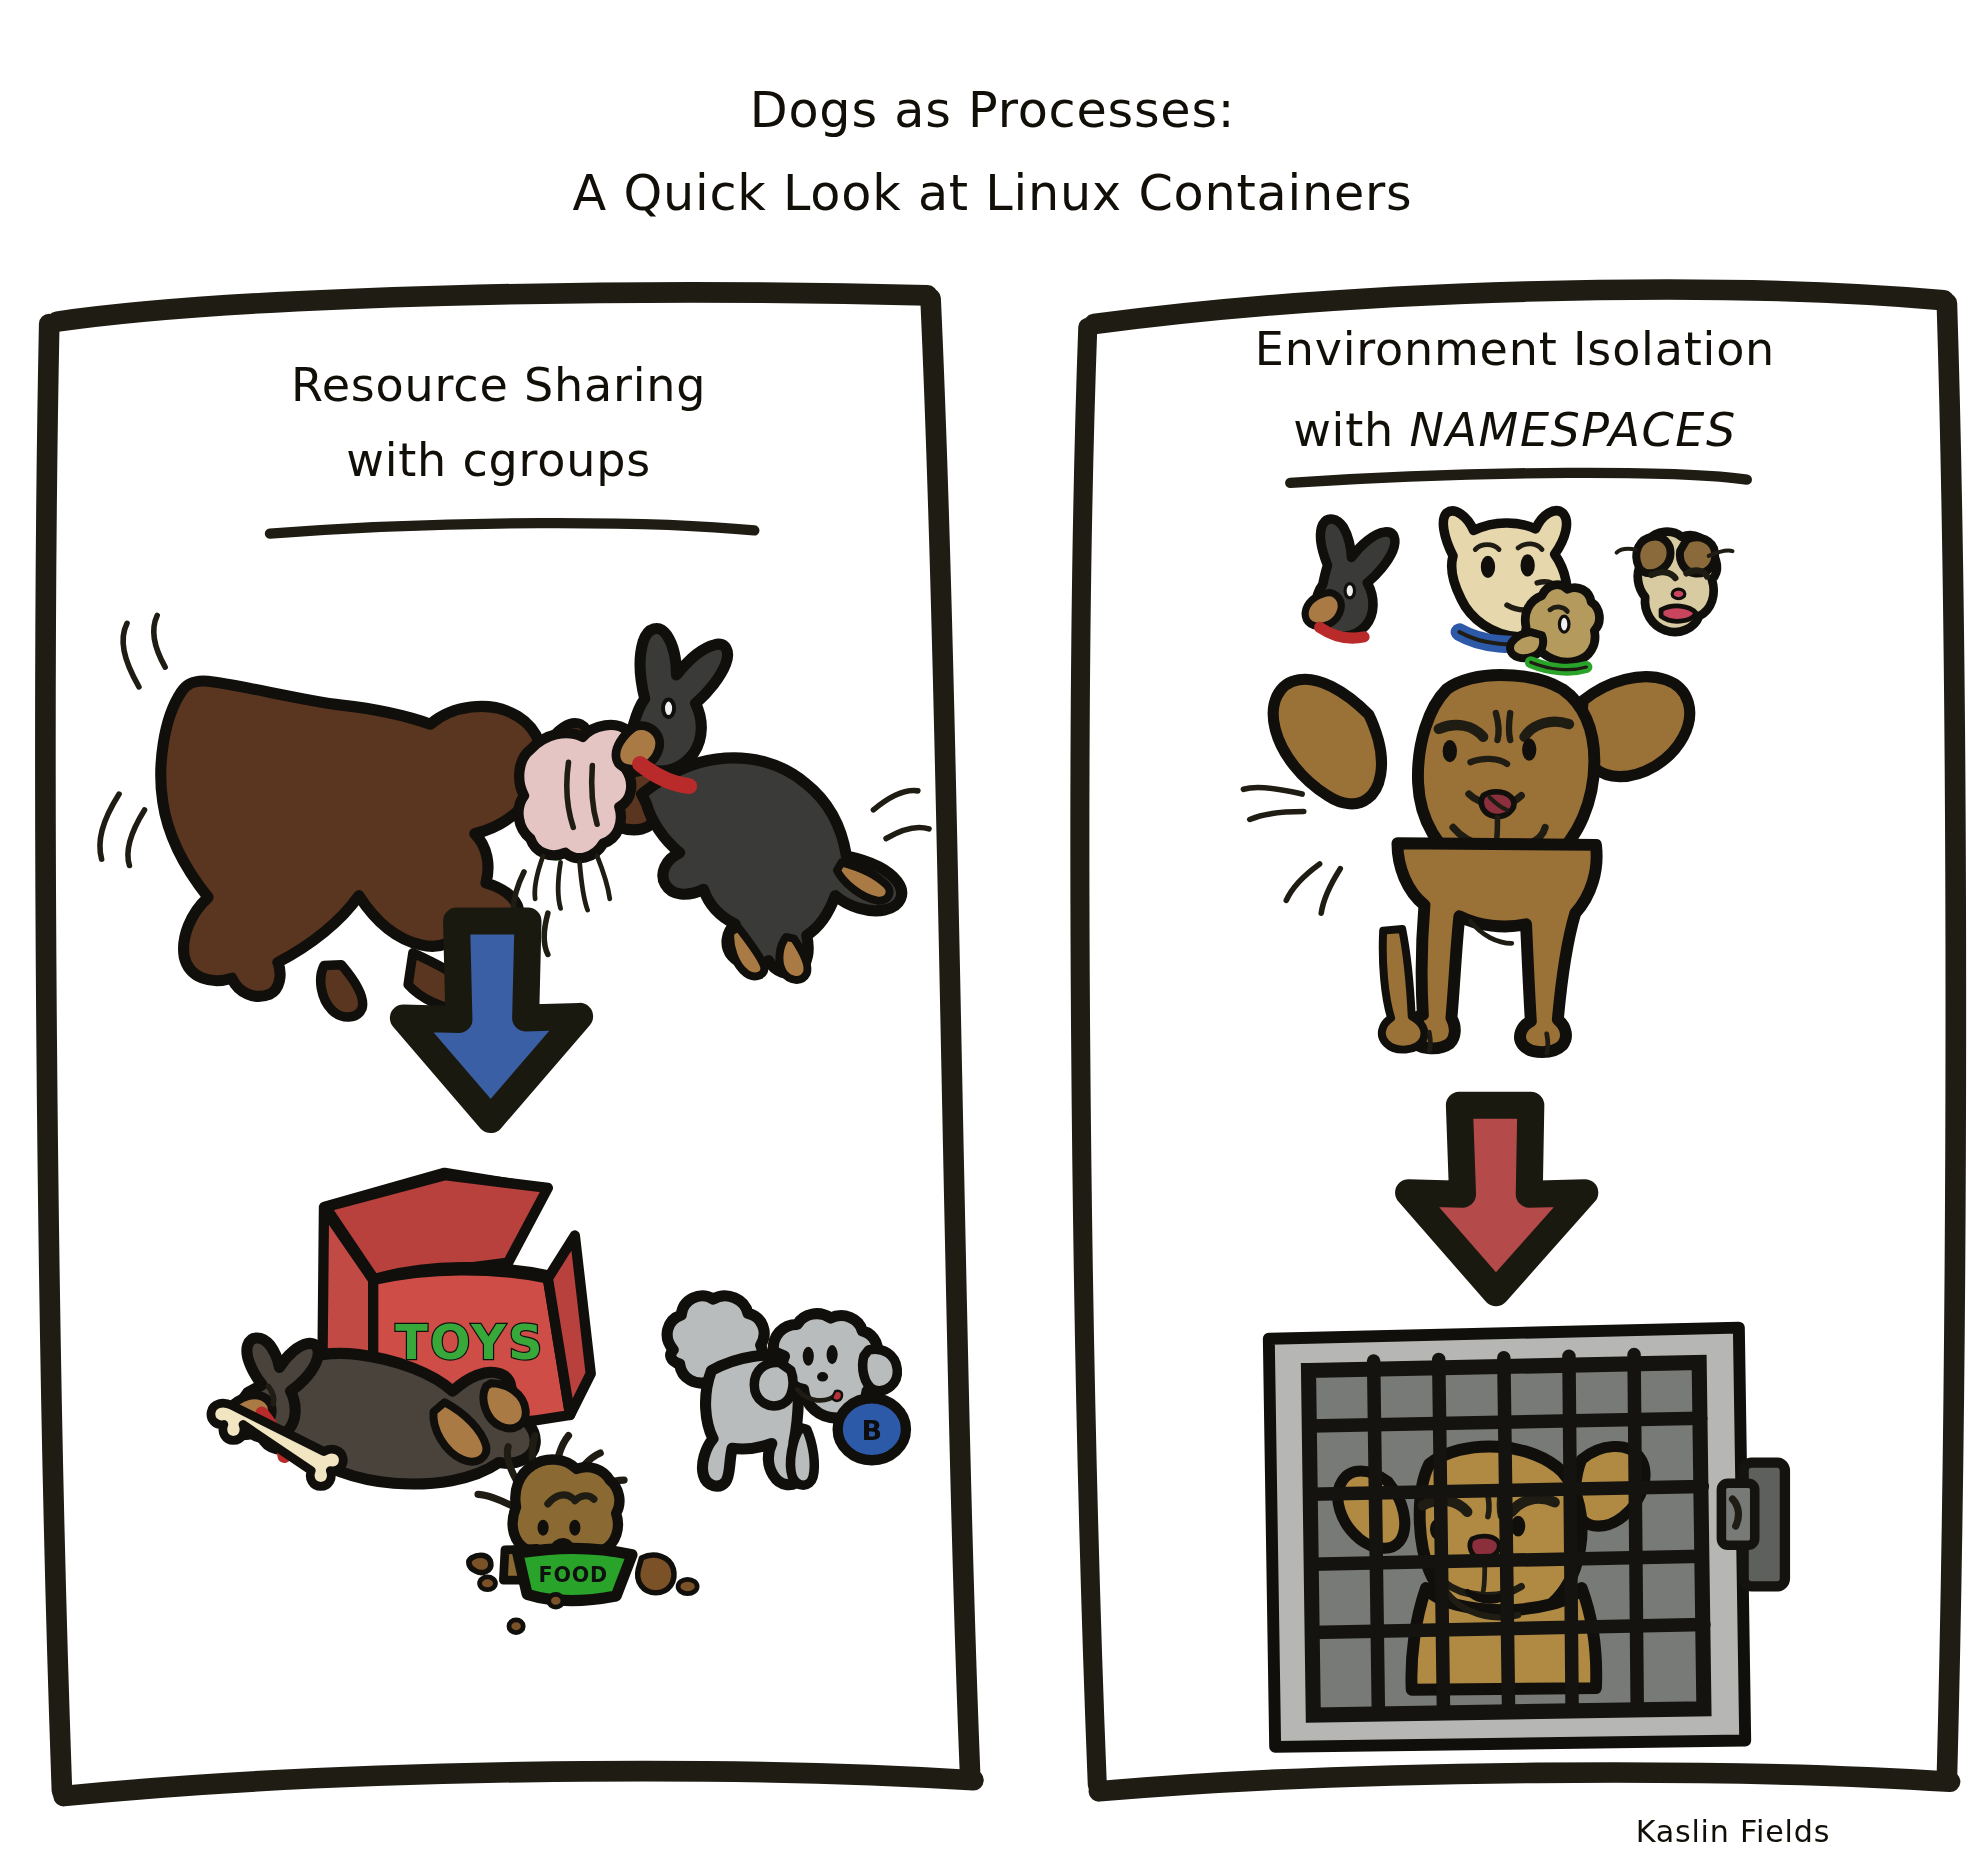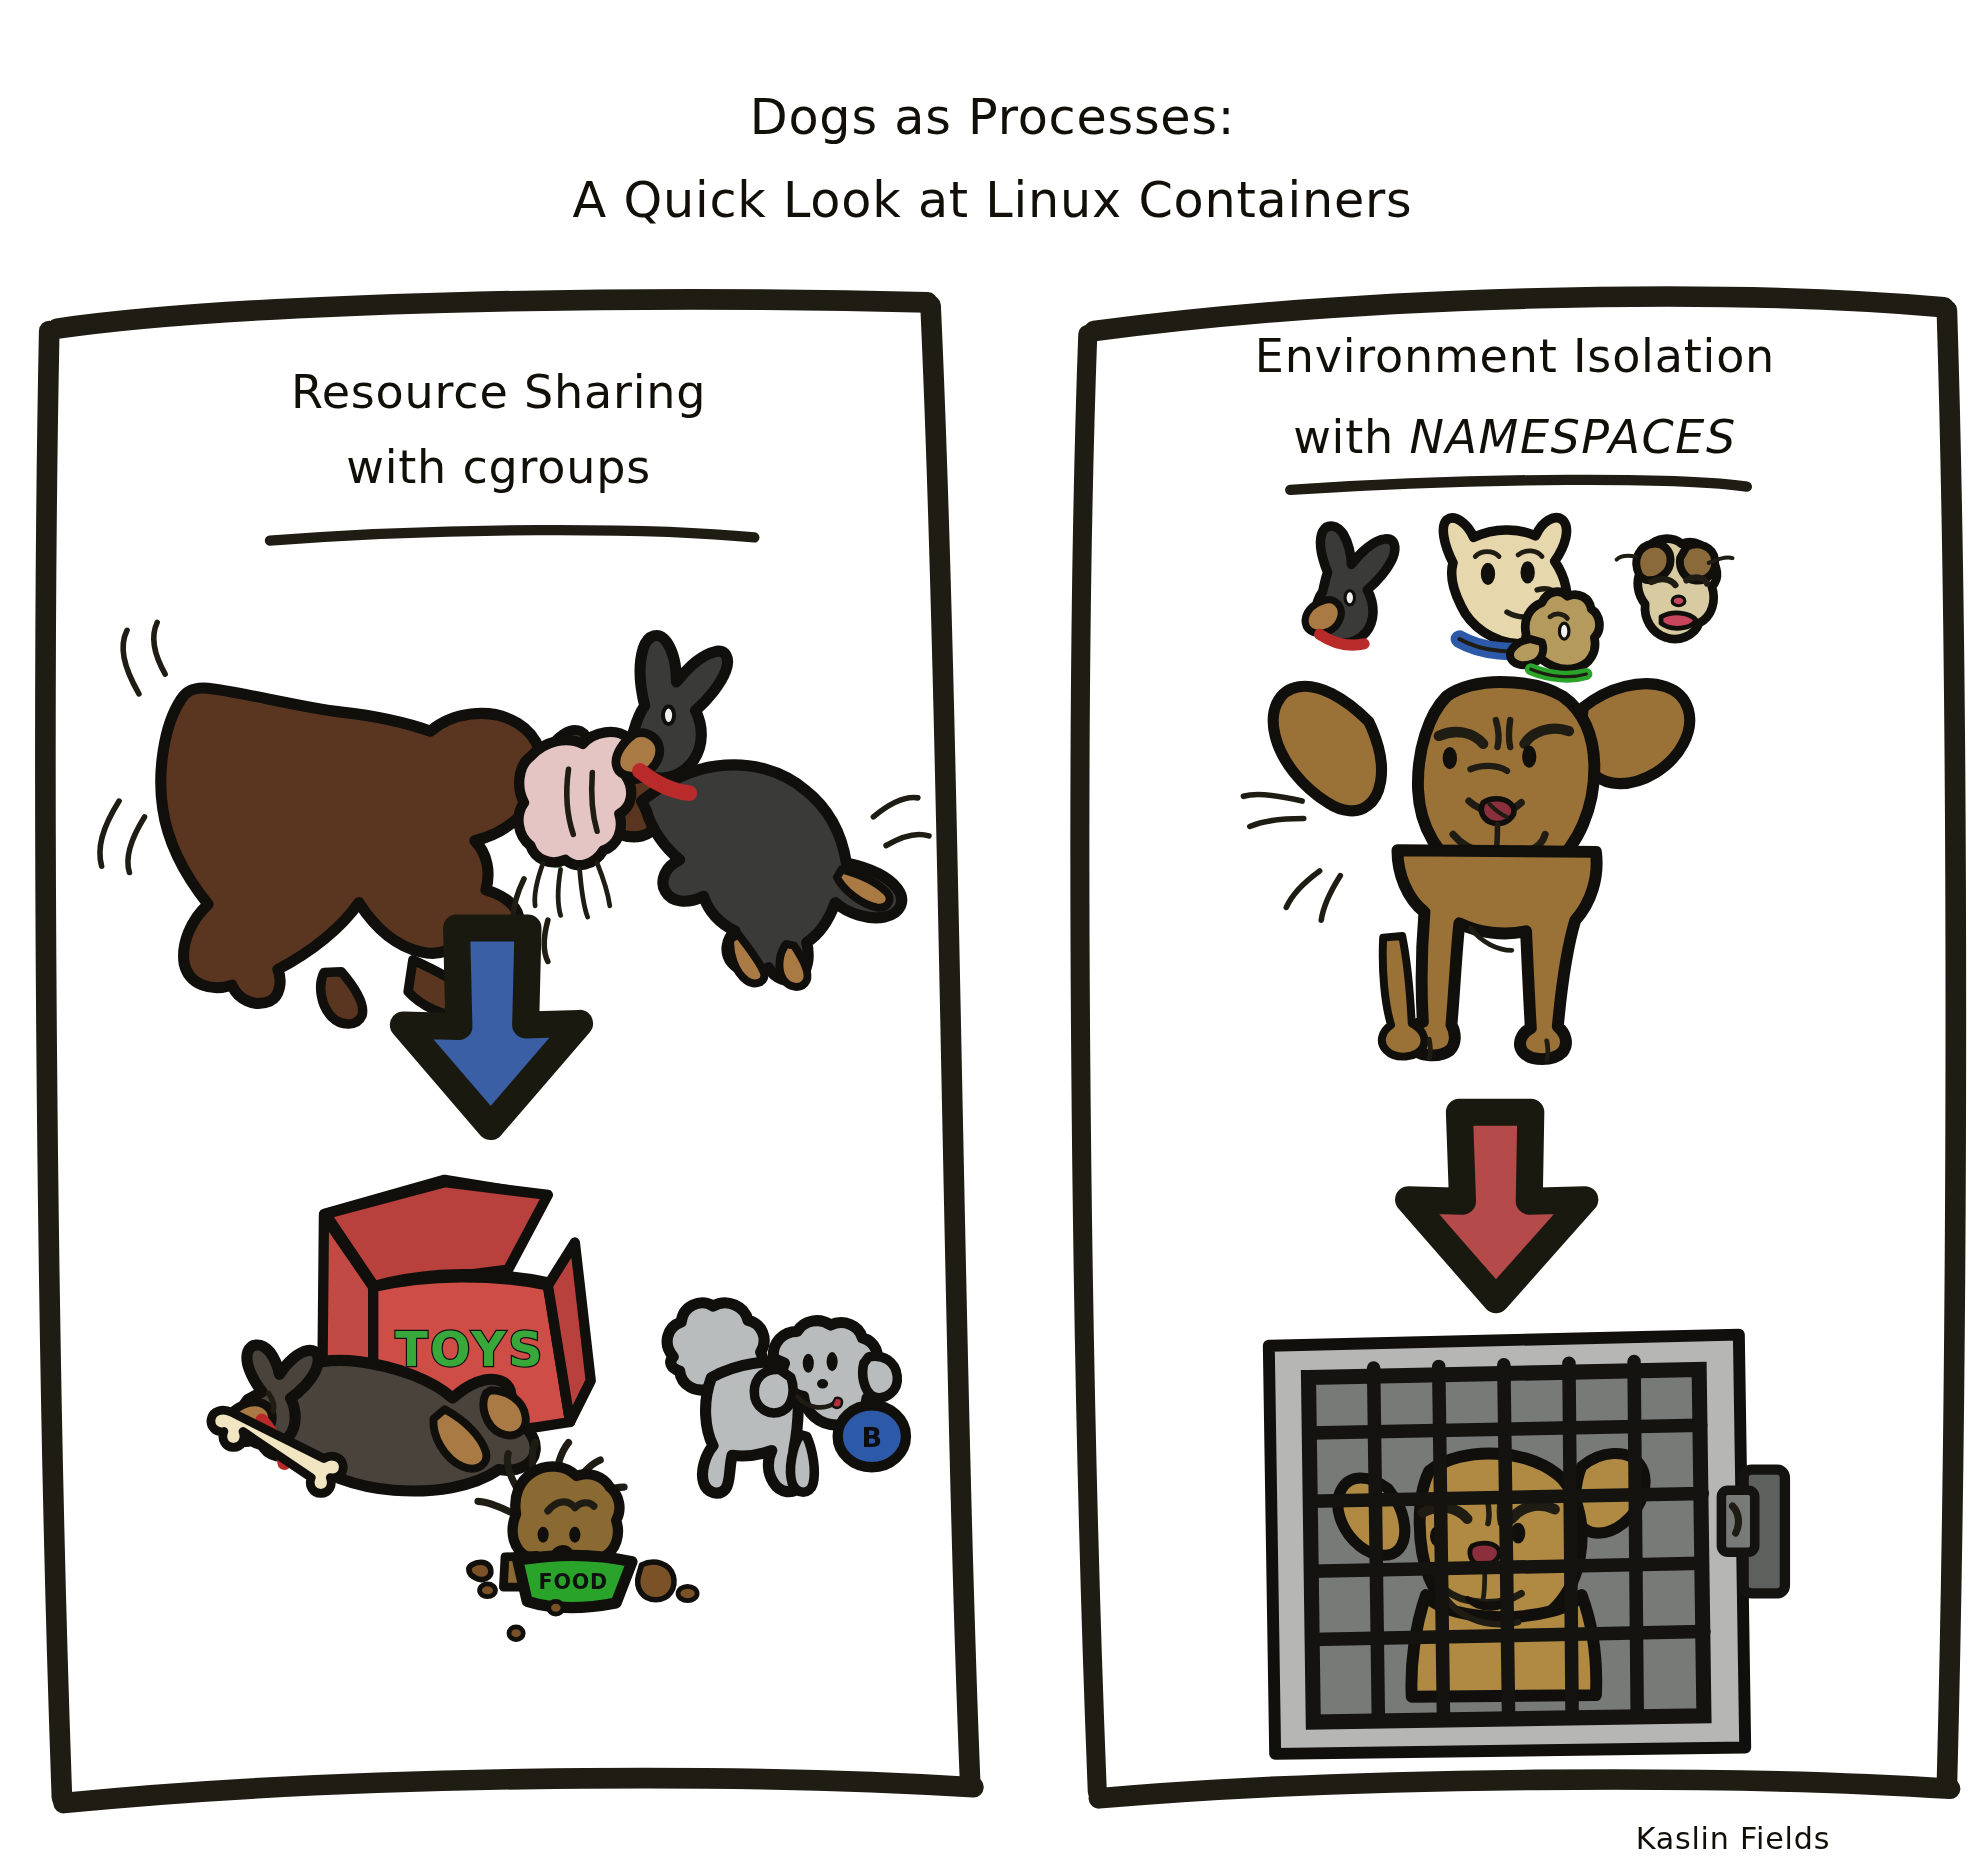--- a/index.html
+++ b/index.html
@@ -12,21 +12,20 @@
     height: 1866px;
     position: relative;
     overflow: hidden;
     font-family: "DejaVu Sans", sans-serif;
   }
   .stage {
     position: absolute;
     inset: 0;
     width: 1985px;
     height: 1518px;
-    margin-top: 7px;
   }
   svg.canvas {
     position: absolute;
     top: 0;
     left: 0;
     width: 1985px;
     height: 1866px;
     display: block;
   }
   text {

